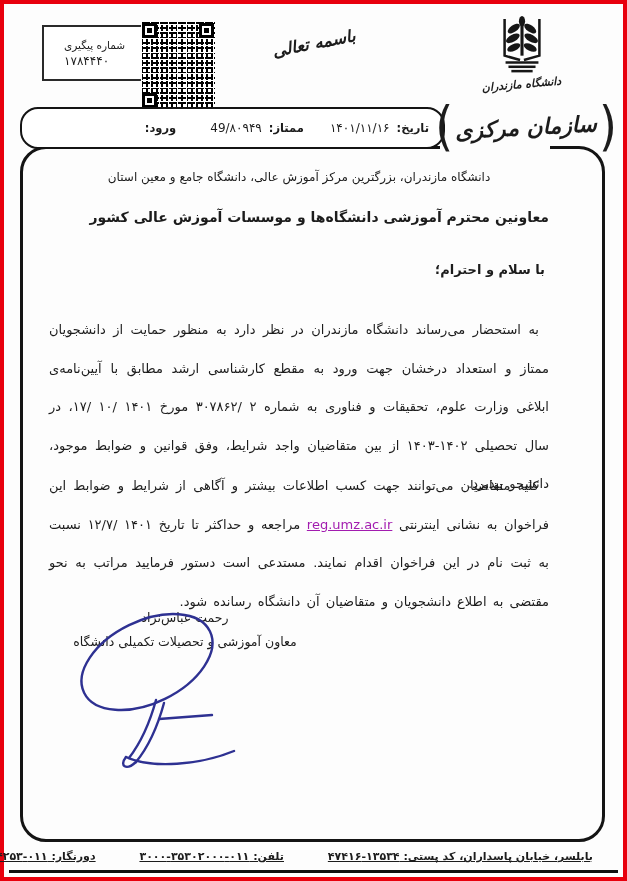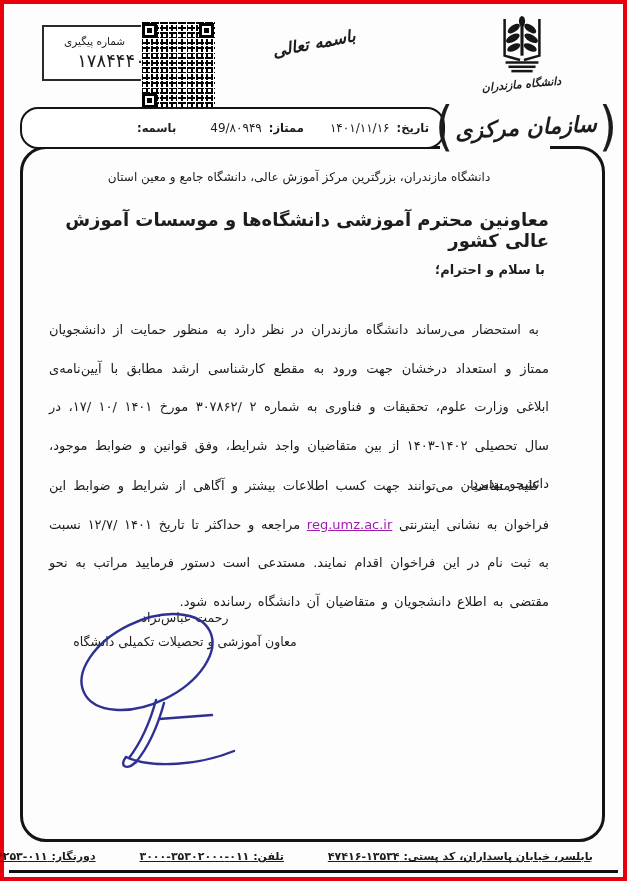--- a/index.html
+++ b/index.html
@@ -3,21 +3,21 @@
 <meta charset="utf-8">
 <style>
   html,body{margin:0;padding:0;background:#fff;}
   body{width:627px;height:881px;overflow:hidden;font-family:"DejaVu Sans",sans-serif;}
   .page{position:relative;width:619px;height:873px;border:4px solid #e8000d;background:#fdfdfd;color:#1c1c1c;}
 
   
   .tracking-box{position:absolute;left:38px;top:21px;width:94px;height:48px;border:2px solid #2a2a2a;
     background:#fff;display:flex;flex-direction:column;justify-content:center;padding:2px 20px;}
   .tracking-box .lbl{font-size:10.5px;text-align:left;direction:rtl;}
-  .tracking-box .num{font-size:18px;text-align:center;direction:rtl;margin-top:3px;letter-spacing:1px;}
+  .tracking-box .num{font-size:12px;text-align:left;direction:rtl;margin-top:3px;letter-spacing:1px;}
 
   .qr{position:absolute;left:137px;top:18px;width:74px;height:87px;background-color:#fff;
     background-image:
       repeating-linear-gradient(90deg,#fff 0 1px,transparent 1px 9px),
       repeating-linear-gradient(0deg,#fff 0 1px,transparent 1px 7px),
       repeating-linear-gradient(90deg,#000 0 2px,transparent 2px 5px),
       repeating-linear-gradient(0deg,#000 0 2px,#fff 2px 5px);}
   .finder{position:absolute;width:15px;height:15px;border:3px solid #000;background:#fff;box-sizing:border-box;}
   .finder::before{content:"";position:absolute;left:2px;top:2px;width:5px;height:5px;background:#000;}
   .finder.tl{left:1px;top:1px}.finder.tr{right:1px;top:1px}.finder.bl{left:1px;bottom:1px}
@@ -42,21 +42,21 @@
 
   .org-calli{position:absolute;left:436px;top:86px;width:172px;height:74px;z-index:4;
     display:flex;align-items:center;justify-content:center;direction:ltr;}
   .org-calli .paren{font-size:46px;font-weight:400;line-height:1;transform:scaleY(1.15);}
   .org-calli .txt{font-size:22px;font-weight:bold;font-style:italic;white-space:nowrap;margin:0 2px;
     transform:rotate(-3deg);}
 
   
   .tagline{position:absolute;left:45px;top:166px;width:500px;text-align:center;font-size:12px;direction:rtl;}
   .recipient{position:absolute;left:45px;top:205px;width:500px;direction:rtl;text-align:right;
-    font-size:18px;font-weight:bold;}
+    font-size:14px;font-weight:bold;}
   .salutation{position:absolute;left:41px;top:258px;width:500px;direction:rtl;text-align:right;
     font-size:13px;font-weight:bold;}
   .para{position:absolute;left:45px;width:500px;direction:rtl;text-align:justify;text-align-last:right;
     font-size:13px;line-height:38.5px;word-spacing:2px;text-indent:10px;}
   .para.p1{top:294px;}
   .para.p2{top:450px;}
   .reg-link{color:#a21caf;font-weight:normal;text-decoration:underline;direction:ltr;unicode-bidi:embed;cursor:pointer;}
 
   .sig-block{position:absolute;left:58px;top:602px;width:246px;direction:rtl;text-align:center;
     font-size:12.5px;line-height:24px;}
@@ -112,21 +112,21 @@
   <div class="content-box"></div>
   <div class="border-gap-mask"></div>
 
   <div class="meta-bar">
     <span class="lbl">تاریخ:</span>
     <span class="val">۱۴۰۱/۱۱/۱۶</span>
     <span class="sp1"></span>
     <span class="lbl">ممتاز:</span>
     <span class="val">49/۸۰۹۴۹</span>
     <span class="sp2"></span>
-    <span class="lbl">باسمه:</span>
+    <span class="lbl">ورود:</span>
     <span class="val"></span>
   </div>
 
   <div class="org-calli">
     <span class="paren">(</span>
     <span class="txt">سازمان مرکزی</span>
     <span class="paren">)</span>
   </div>
 
   <div class="tagline">دانشگاه مازندران، بزرگترین مرکز آموزش عالی، دانشگاه جامع و معین استان</div>

